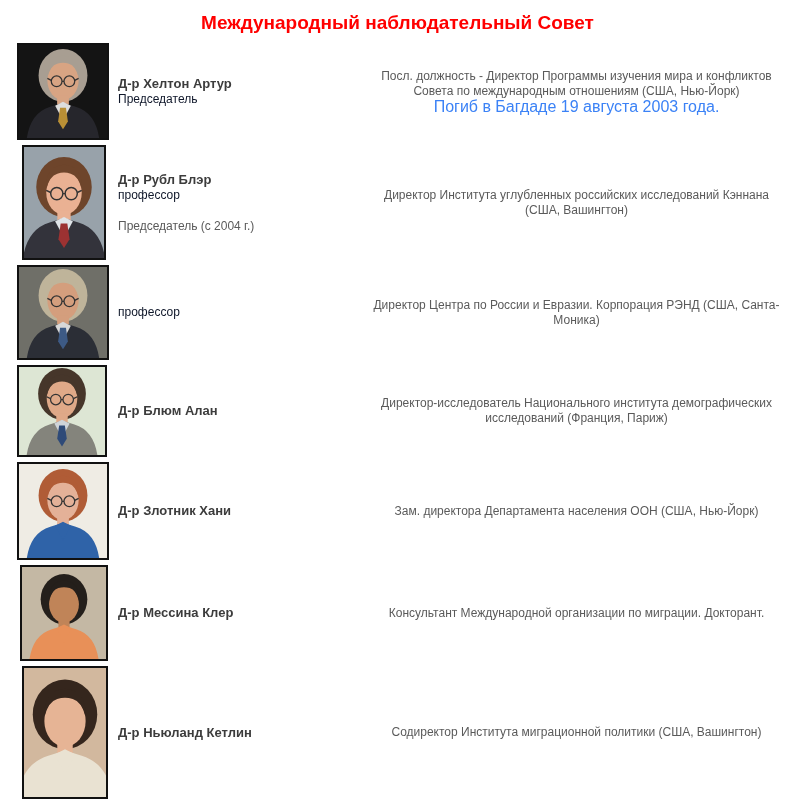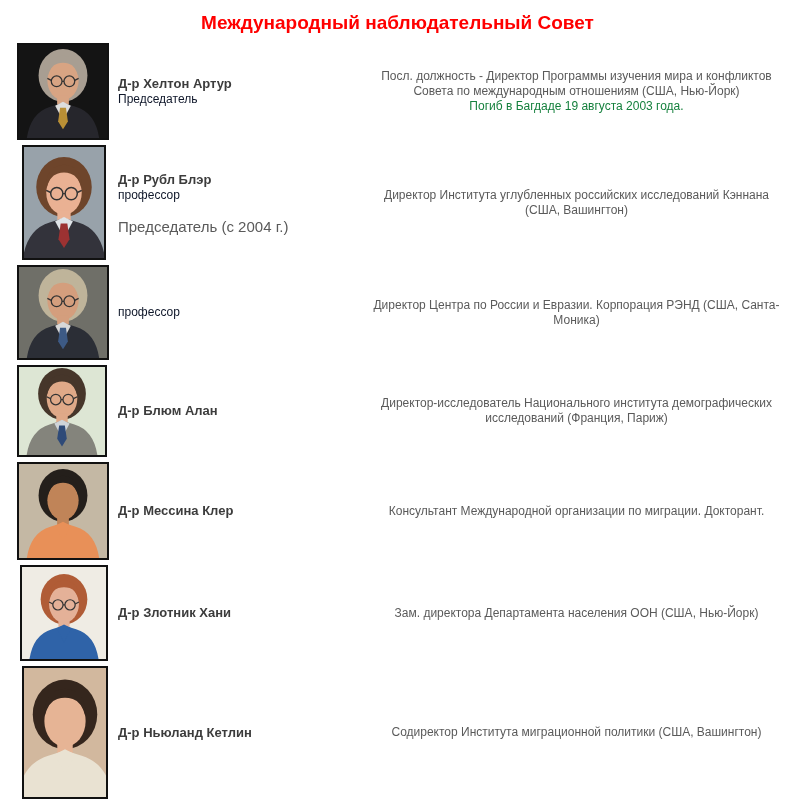--- a/index.html
+++ b/index.html
@@ -14,25 +14,25 @@
   .row:nth-child(1) .photo{width:88px;height:93px;}
   .row:nth-child(2) .photo{width:80px;height:111px;margin-left:5px;}
   .row:nth-child(3) .photo{width:88px;height:91px;}
   .row:nth-child(4) .photo{width:86px;height:88px;}
   .row:nth-child(5) .photo{width:88px;height:94px;}
   .row:nth-child(6) .photo{width:84px;height:92px;margin-left:3px;}
   .row:nth-child(7) .photo{width:82px;height:129px;margin-left:5px;}
   .name-cell{width:248px;flex:0 0 248px;box-sizing:border-box;padding-right:12px;}
   .member-name{font-size:13px;font-weight:bold;color:#3c3c3c;line-height:16px;}
   .member-role{font-size:12px;color:#0f172a;line-height:15px;}
-  .member-role2{font-size:15px;color:#5a5a5a;line-height:15px;margin-top:16px;}
+  .member-role2{font-size:12px;color:#5a5a5a;line-height:15px;margin-top:16px;}
   .member-role:empty,.member-role2:empty{display:none;}
   .desc-cell{flex:1 1 auto;box-sizing:border-box;padding-right:8px;text-align:center;}
   .member-desc{font-size:12px;color:#5a5a5a;line-height:15px;}
-  .member-note{font-size:12px;color:#15803d;line-height:15px;}
+  .member-note{font-size:16px;color:#3b82f6;line-height:15px;}
   .member-note:empty{display:none;}
 </style>
 </head>
 <body>
 
 <div class="page">
   <div class="page-title">Международный наблюдательный Совет</div>
 
   <div class="rows">
 
@@ -147,20 +147,50 @@
             </g>
           </svg>
         </span>
       </div>
       <div class="name-cell">
         <div class="member-name">Д-р Блюм Алан</div>
 
       </div>
       <div class="desc-cell">
         <div class="member-desc">Директор-исследователь Национального института демографических исследований (Франция, Париж)</div>
+
+      </div>
+    </div>
+
+    <div class="row">
+      <div class="photo-cell">
+        <span class="photo">
+          <svg class="pic" width="100%" height="100%" viewBox="0 0 90 100" preserveAspectRatio="xMidYMax slice">
+            <rect x="0" y="0" width="90" height="100" fill="#efece4"></rect>
+            <ellipse cx="45" cy="36" rx="25" ry="27" fill="#b05c36"></ellipse>
+            <ellipse cx="45" cy="41" rx="16" ry="20" fill="#e4b198"></ellipse>
+            <path d="M29,38 Q28,17 45,16 Q62,17 61,38 Q58,26 51,24 Q45,22 39,24 Q32,26 29,38 Z" fill="#b05c36"></path>
+            <rect x="39" y="57" width="12" height="12" fill="#e4b198"></rect>
+            <path d="M8,100 Q12,74 32,68 L45,64 L58,68 Q78,74 82,100 Z" fill="#2f63a8"></path>
+            <path d="M37,67 L45,63 L53,67 L45,82 Z" fill="#2f63a8"></path>
+            <path d="M42,69 L48,69 L50,83 L45,91 L40,83 Z" fill="none"></path>
+            <g fill="none" stroke="#333" stroke-width="1.3" opacity="1">
+              <circle cx="38.5" cy="42" r="5.5"></circle>
+                <circle cx="51.5" cy="42" r="5.5"></circle>
+                <path d="M44,42 L46,42 M33,41 L29,39 M57,41 L61,39"></path>
+            </g>
+          </svg>
+        </span>
+      </div>
+      <div class="name-cell">
+        <div class="member-name">Д-р Злотник Хани</div>
+
+      </div>
+      <div class="desc-cell">
+        <div class="member-desc">Зам. директора Департамента населения ООН (США, Нью-Йорк)</div>
 
       </div>
     </div>
 
     <div class="row">
       <div class="photo-cell">
         <span class="photo">
           <svg class="pic" width="100%" height="100%" viewBox="0 0 90 100" preserveAspectRatio="xMidYMax slice">
             <rect x="0" y="0" width="90" height="100" fill="#c4b8a4"></rect>
             <ellipse cx="45" cy="36" rx="25" ry="27" fill="#241f1b"></ellipse>
@@ -185,50 +215,20 @@
       <div class="desc-cell">
         <div class="member-desc">Консультант Международной организации по миграции. Докторант.</div>
 
       </div>
     </div>
 
     <div class="row">
       <div class="photo-cell">
         <span class="photo">
           <svg class="pic" width="100%" height="100%" viewBox="0 0 90 100" preserveAspectRatio="xMidYMax slice">
-            <rect x="0" y="0" width="90" height="100" fill="#efece4"></rect>
-            <ellipse cx="45" cy="36" rx="25" ry="27" fill="#b05c36"></ellipse>
-            <ellipse cx="45" cy="41" rx="16" ry="20" fill="#e4b198"></ellipse>
-            <path d="M29,38 Q28,17 45,16 Q62,17 61,38 Q58,26 51,24 Q45,22 39,24 Q32,26 29,38 Z" fill="#b05c36"></path>
-            <rect x="39" y="57" width="12" height="12" fill="#e4b198"></rect>
-            <path d="M8,100 Q12,74 32,68 L45,64 L58,68 Q78,74 82,100 Z" fill="#2f63a8"></path>
-            <path d="M37,67 L45,63 L53,67 L45,82 Z" fill="#2f63a8"></path>
-            <path d="M42,69 L48,69 L50,83 L45,91 L40,83 Z" fill="none"></path>
-            <g fill="none" stroke="#333" stroke-width="1.3" opacity="1">
-              <circle cx="38.5" cy="42" r="5.5"></circle>
-                <circle cx="51.5" cy="42" r="5.5"></circle>
-                <path d="M44,42 L46,42 M33,41 L29,39 M57,41 L61,39"></path>
-            </g>
-          </svg>
-        </span>
-      </div>
-      <div class="name-cell">
-        <div class="member-name">Д-р Злотник Хани</div>
-
-      </div>
-      <div class="desc-cell">
-        <div class="member-desc">Зам. директора Департамента населения ООН (США, Нью-Йорк)</div>
-
-      </div>
-    </div>
-
-    <div class="row">
-      <div class="photo-cell">
-        <span class="photo">
-          <svg class="pic" width="100%" height="100%" viewBox="0 0 90 100" preserveAspectRatio="xMidYMax slice">
             <rect x="0" y="0" width="90" height="100" fill="#d2b89e"></rect>
             <ellipse cx="45" cy="36" rx="25" ry="27" fill="#35261d"></ellipse>
             <ellipse cx="45" cy="41" rx="16" ry="20" fill="#e6b495"></ellipse>
             <path d="M29,38 Q28,17 45,16 Q62,17 61,38 Q58,26 51,24 Q45,22 39,24 Q32,26 29,38 Z" fill="#35261d"></path>
             <rect x="39" y="57" width="12" height="12" fill="#e6b495"></rect>
             <path d="M8,100 Q12,74 32,68 L45,64 L58,68 Q78,74 82,100 Z" fill="#e9e2d2"></path>
             <path d="M37,67 L45,63 L53,67 L45,82 Z" fill="#e9e2d2"></path>
             <path d="M42,69 L48,69 L50,83 L45,91 L40,83 Z" fill="none"></path>
             <g fill="none" stroke="#333" stroke-width="1.3" opacity="0">
               <circle cx="38.5" cy="42" r="5.5"></circle>

